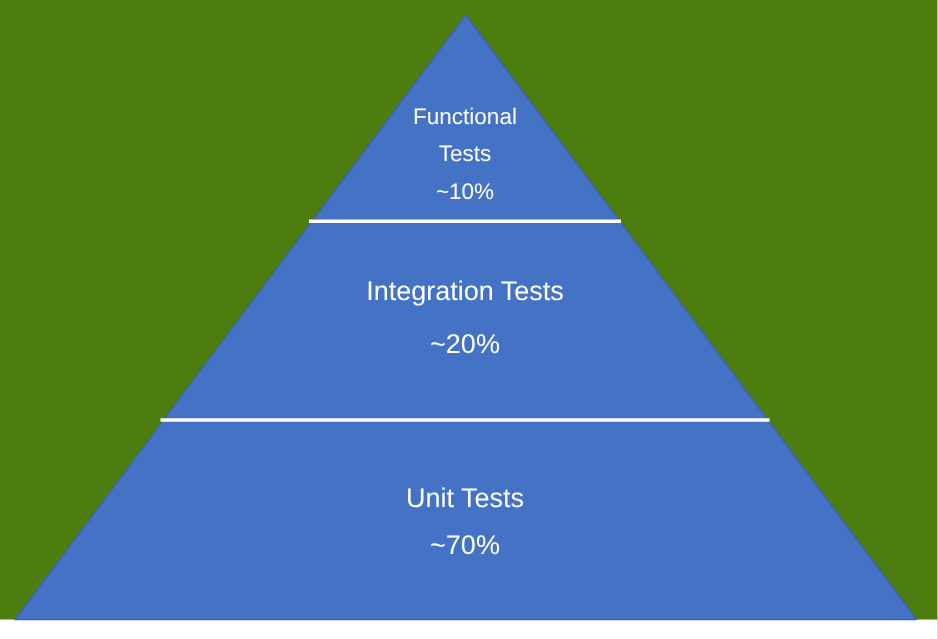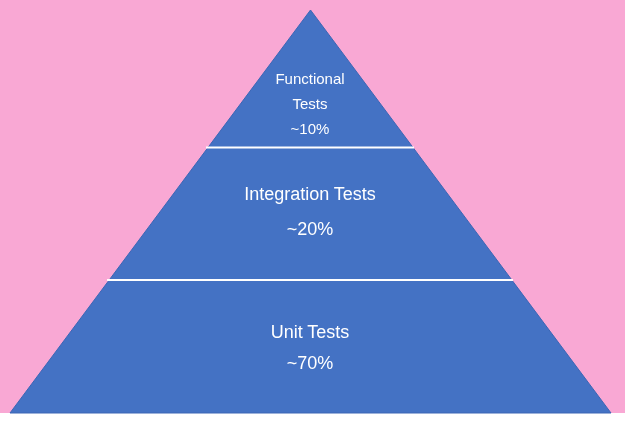--- a/index.html
+++ b/index.html
@@ -8,21 +8,21 @@
     background: #ffffff;
     width: 625px;
     height: 426px;
     overflow: hidden;
     font-family: "Liberation Sans", sans-serif;
   }
   .stage {
     position: relative;
     width: 625px;
     height: 413px;
-    background: #f9a8d4;
+    background: #4d7c0f;
   }
   svg { display: block; }
   .level-label {
     text-anchor: middle;
     dominant-baseline: central;
     font-family: "Liberation Sans", sans-serif;
   }
   .label-small { font-size: 15px; }
   .label-large { font-size: 18px; }
 </style>

